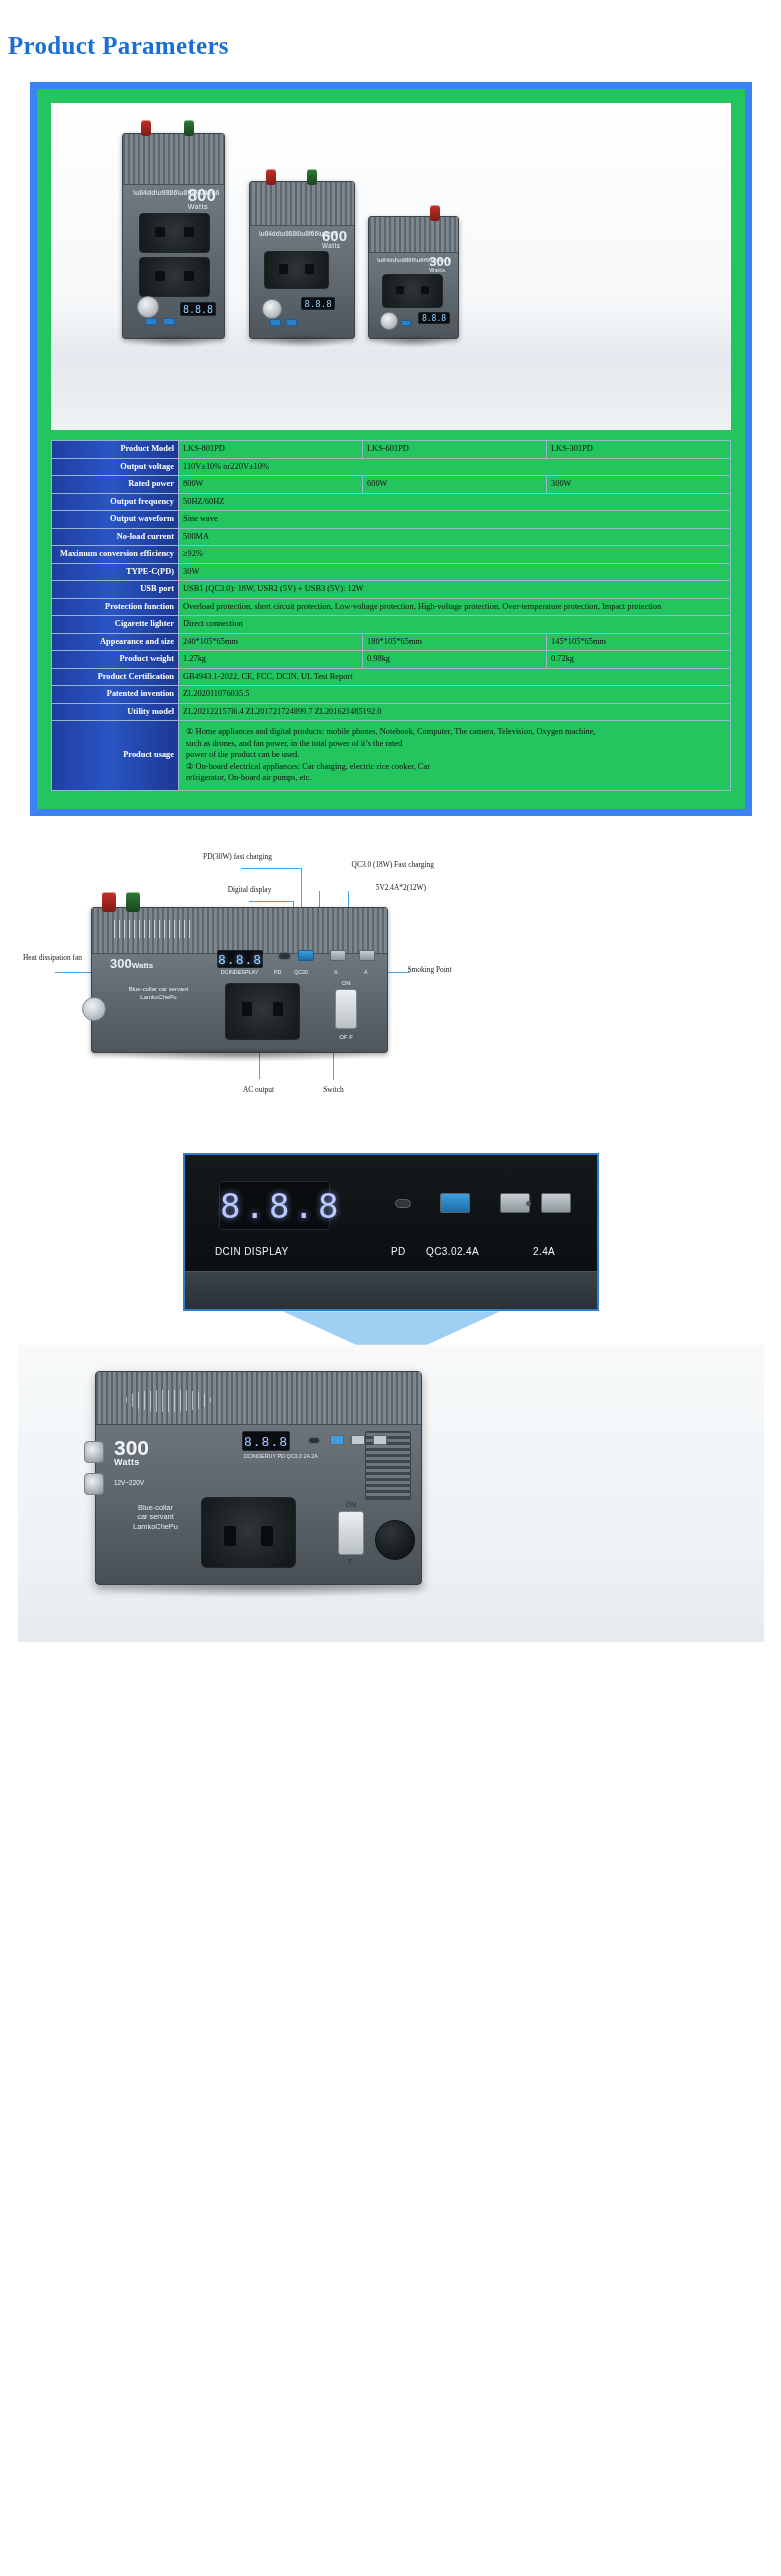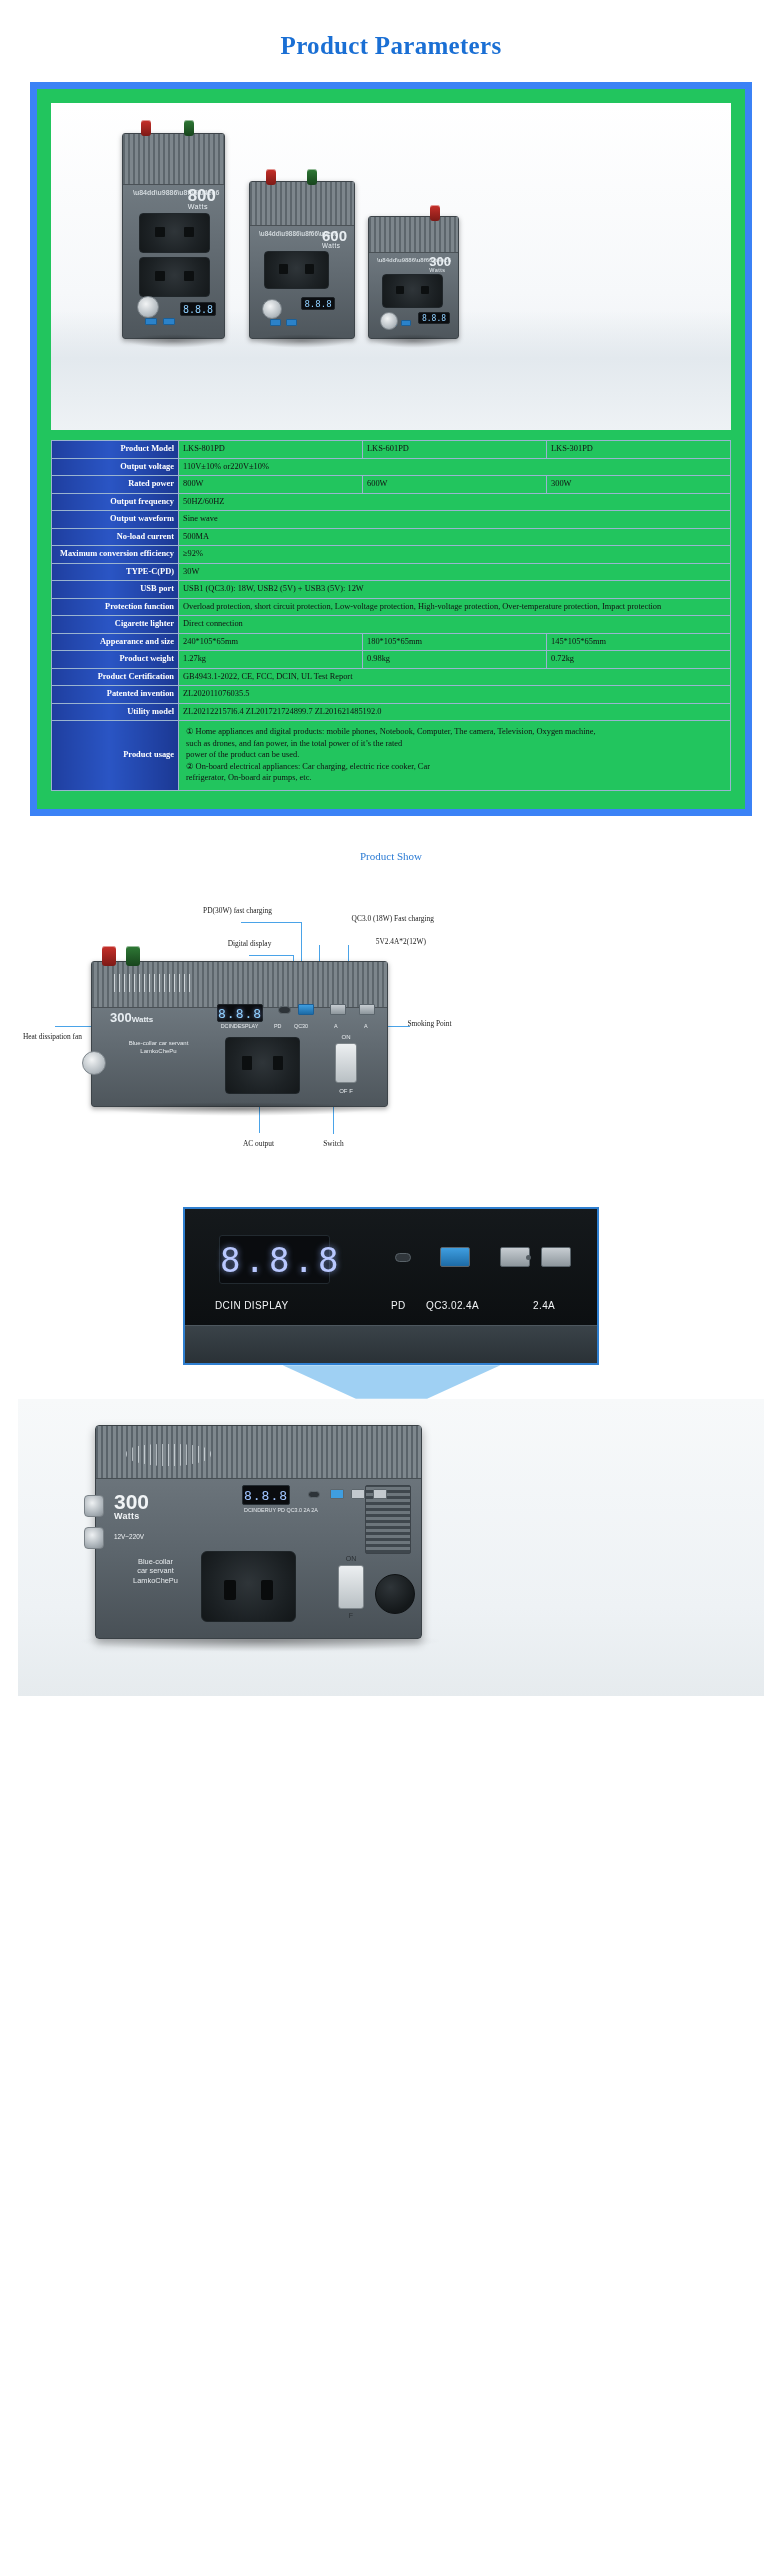--- a/index.html
+++ b/index.html
@@ -7,25 +7,25 @@
   body {
     width: 782px;
     font-family: "Liberation Serif", serif;
     background: #ffffff;
     color: #222;
   }
   .page { width: 782px; position: relative; }
 
   
   .page-title {
-    text-align: center;
+    text-align: left;
     color: #1a6fd4;
     font-size: 25px;
     font-weight: bold;
-    padding: 32px 0 22px 0;
+    padding: 32px 0 22px 8px;
     letter-spacing: 0.3px;
   }
 
   
   .param-panel {
     margin: 0 30px;
     border: 7px solid #3b82f6;
     background: #22c55e;
     padding: 14px 14px 18px 14px;
   }
@@ -434,37 +434,36 @@
               <div>power of the product can be used.</div>
               <div>② On-board electrical appliances: Car charging, electric rice cooker, Car</div>
               <div>refrigerator, On-board air pumps, etc.</div>
             </td>
           </tr>
         </tbody>
       </table>
     </div>
   </div>
 
-  <div class="product-show-title">Product Show</div>
 
   <div class="annot-stage">
 
     <div class="callout c-center" style="left:194px;top:30px;width:87px;">
       <span>PD(30W) fast charging</span>
     </div>
     <div class="callout c-center" style="left:212px;top:63px;width:75px;">
       <span>Digital display</span>
     </div>
     <div class="callout c-left" style="left:311px;top:38px;width:123px;">
       <span>QC3.0 (18W) Fast charging</span>
     </div>
     <div class="callout c-left" style="left:323px;top:61px;width:103px;">
       <span>5V2.4A*2(12W)</span>
     </div>
-    <div class="callout c-center" style="left:20px;top:156px;width:65px;">
+    <div class="callout c-center" style="left:20px;top:131px;width:65px;">
       <span>Heat dissipation fan</span>
     </div>
     <div class="callout c-center" style="left:402px;top:143px;width:55px;">
       <span>Smoking Point</span>
     </div>
     <div class="callout c-center" style="left:228px;top:263px;width:61px;">
       <span>AC output</span>
     </div>
     <div class="callout c-center" style="left:309px;top:263px;width:49px;">
       <span>Switch</span>

